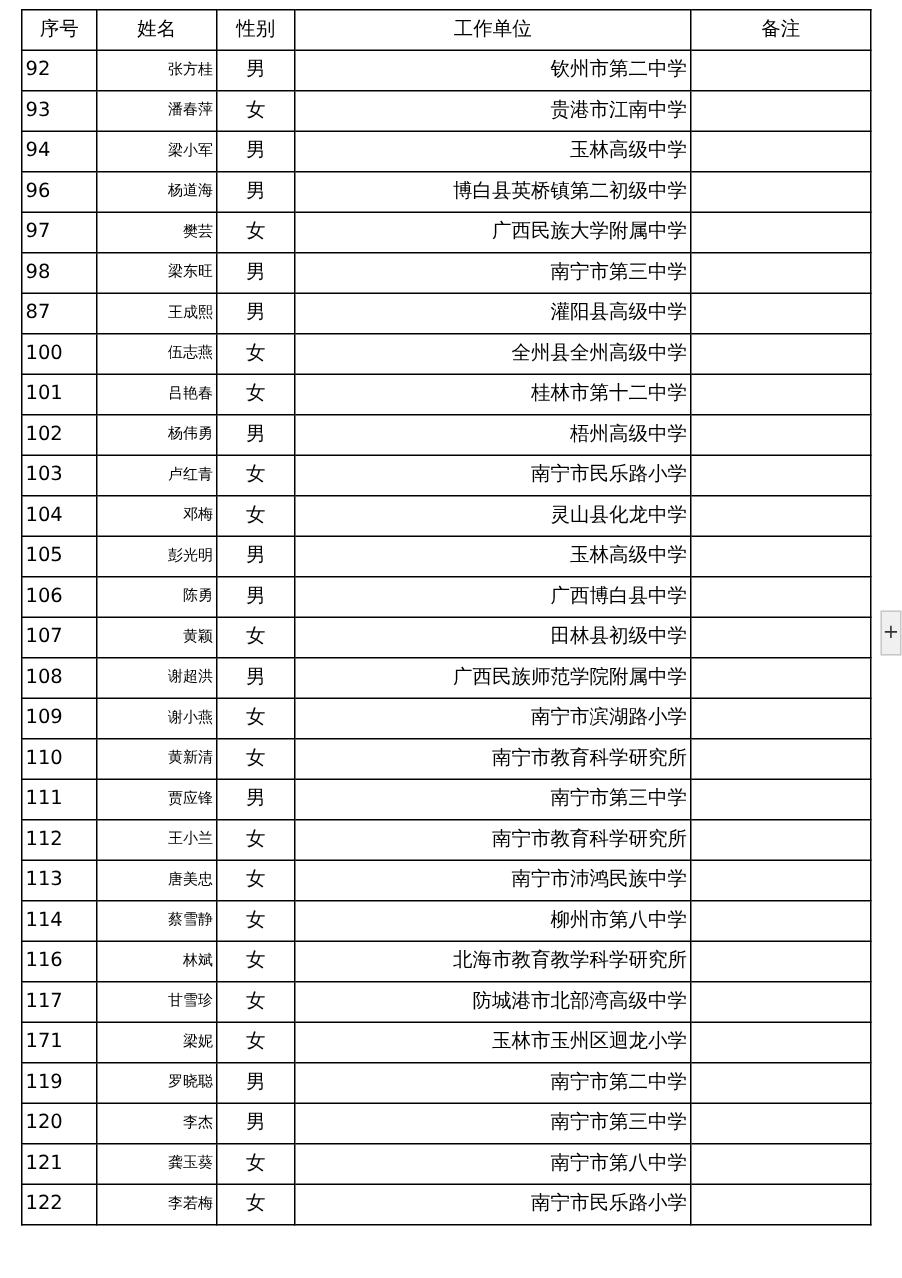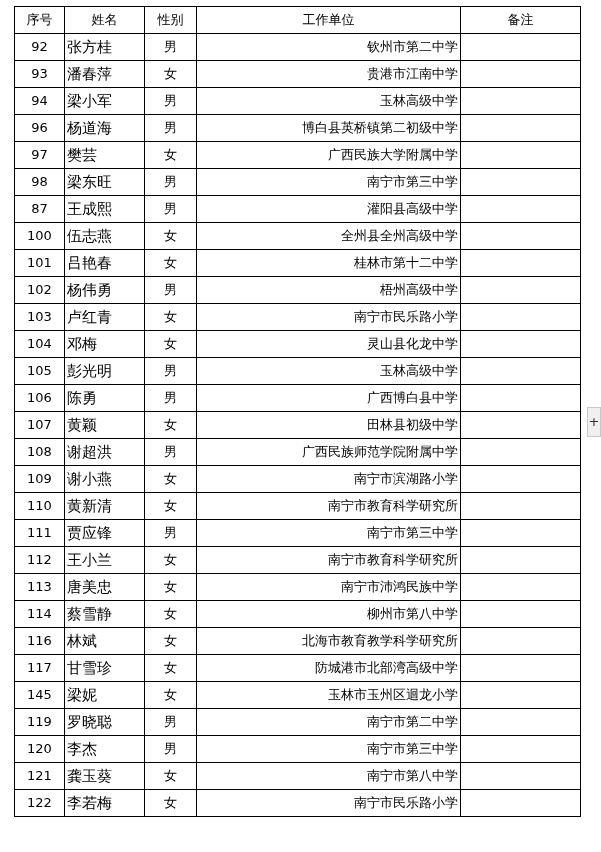--- a/index.html
+++ b/index.html
@@ -39,22 +39,22 @@
   col.c-seq { width: 50px; }
   col.c-name { width: 80px; }
   col.c-sex { width: 52px; }
   col.c-unit { width: 264px; }
   col.c-note { width: 120px; }
 
   thead td {
     text-align: center;
     font-size: 14px;
   }
-  tbody td.seq { text-align: center; font-size: 13px; }
-  tbody td.name { text-align: left; font-size: 15px; }
+  tbody td.seq { font-size: 13px; }
+  tbody td.name { text-align: right; font-size: 10px; }
   tbody td.sex { text-align: center; font-size: 13px; }
   tbody td.unit { text-align: right; padding-left: 10px; font-size: 13px; }
   tbody td.note { }
 
   
   .edge-widget {
     position: absolute;
     right: 0px;
     top: 407px;
     width: 14px;
@@ -260,21 +260,21 @@
           <td class="note"></td>
         </tr>
         <tr>
           <td class="seq">117</td>
           <td class="name">甘雪珍</td>
           <td class="sex">女</td>
           <td class="unit">防城港市北部湾高级中学</td>
           <td class="note"></td>
         </tr>
         <tr>
-          <td class="seq">145</td>
+          <td class="seq">171</td>
           <td class="name">梁妮</td>
           <td class="sex">女</td>
           <td class="unit">玉林市玉州区迴龙小学</td>
           <td class="note"></td>
         </tr>
         <tr>
           <td class="seq">119</td>
           <td class="name">罗晓聪</td>
           <td class="sex">男</td>
           <td class="unit">南宁市第二中学</td>

